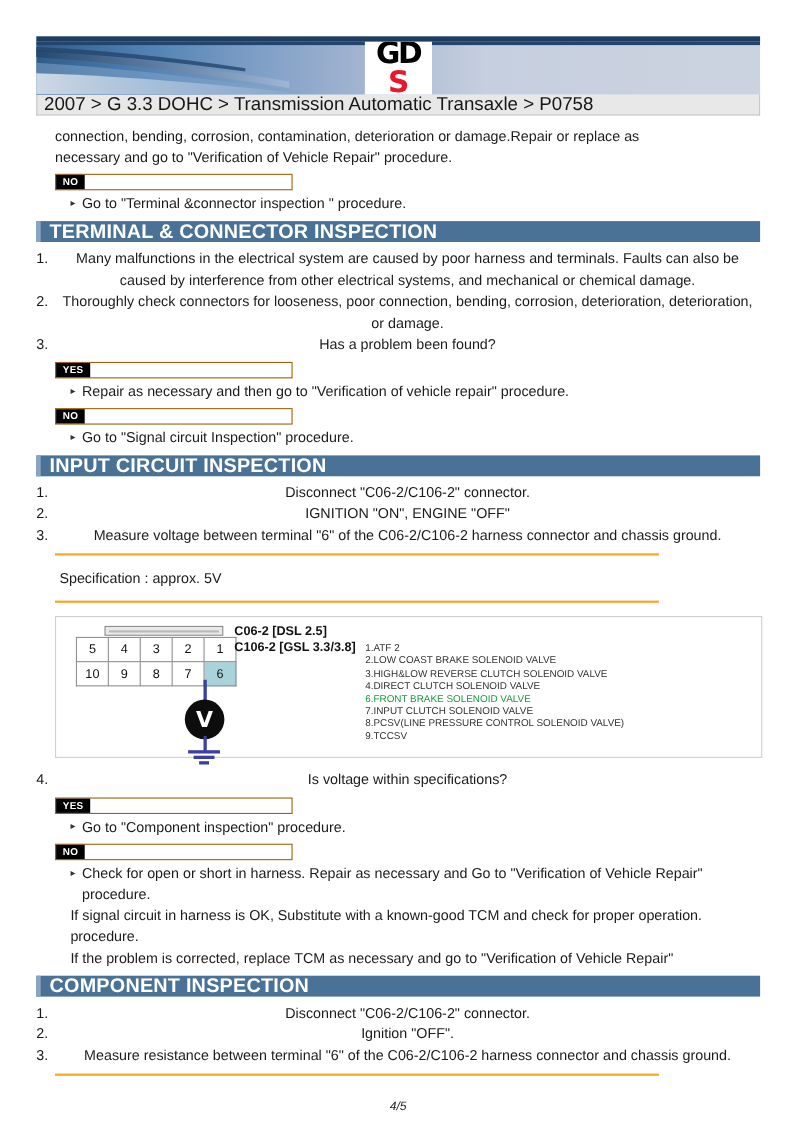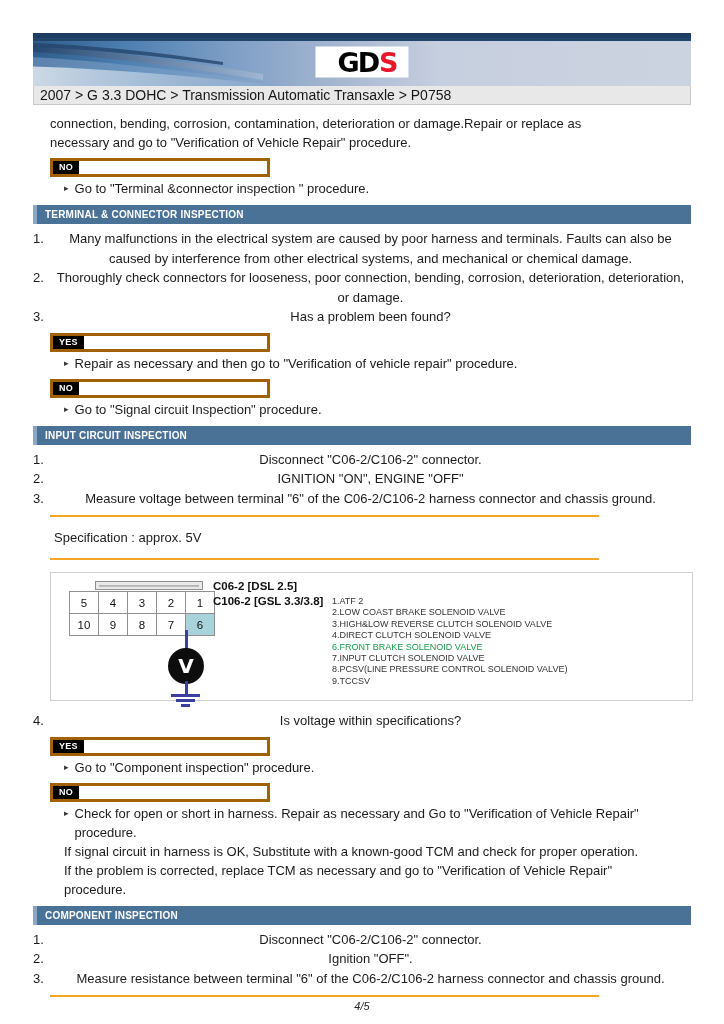--- a/index.html
+++ b/index.html
@@ -11,52 +11,52 @@
   .page{position:relative;width:724px;height:1024px;box-sizing:border-box;padding:0 33px;}
 
   
   .banner{position:relative;height:48px;margin-top:33px;overflow:hidden;
     background:linear-gradient(90deg,#2e5c8a 0%,#4d7fb0 14%,#7d9ec6 30%,#aab9d2 48%,#c6cfdf 62%,#ccd3e0 100%);
     border-top:5px solid #1d3e62;}
   .banner .bartop{position:absolute;top:0;left:0;right:0;height:3px;background:#24456b;}
   .swoosh{position:absolute;left:-20px;top:2px;width:330px;height:46px;overflow:hidden;}
   .swoosh svg{display:block;}
   .logo{position:absolute;left:50%;top:50%;transform:translate(-50%,-50%);
-    background:#ffffff;padding:2px 10px 2px 22px;display:flex;align-items:center;gap:0px;}
+    background:#ffffff;padding:2px 10px 2px 10px;display:flex;align-items:center;gap:0px;flex-direction:column;}
   .logo .gd{font-family:"DejaVu Sans",sans-serif;font-weight:bold;font-size:27px;
     color:#000000;letter-spacing:-2px;line-height:27px;}
   .logo .s{font-family:"DejaVu Sans",sans-serif;font-weight:bold;font-size:27px;
     color:#e8172a;line-height:27px;transform:skewX(-6px);margin-left:1px;}
 
   
   .crumb{height:18px;background:#e8e8e8;border:1px solid #c8c8c8;border-top:none;
-    font-size:14px;line-height:18px;padding-left:6px;color:#161616;white-space:nowrap;}
+    font-size:17px;line-height:18px;padding-left:6px;color:#161616;white-space:nowrap;}
 
   
   .content{padding-top:9px;}
   .para{font-size:13px;line-height:19px;margin:0 0 1px 17px;color:#1b1b1b;}
   .para.tight{margin-bottom:0;}
 
   
   .olist{margin:0;padding:0;list-style:none;}
   .olist li{display:flex;font-size:13px;line-height:19.5px;color:#1b1b1b;}
   .olist li .num{width:17px;flex:0 0 17px;text-align:left;}
   .olist li .txt{flex:1;text-align:center;}
 
   
   .ansbox{display:flex;align-items:stretch;width:214px;height:13px;margin:6px 0 2px 17px;
-    border:3px solid #a16207;background:#ffffff;}
+    border:1px solid #a16207;background:#ffffff;}
   .ansbox .chip{background:#000000;color:#ffffff;font-size:9px;font-weight:bold;
     line-height:13px;padding:0 6px;letter-spacing:.3px;}
   .arrowline{display:flex;align-items:flex-start;font-size:13px;line-height:19px;margin-left:31px;}
   .arrowline .tri{color:#333;font-size:9px;line-height:19px;margin-right:6px;}
 
   
   .sectionbar{height:19px;background:#4a7296;border-left:4px solid #8aa6c2;
-    color:#ffffff;font-size:10px;font-weight:bold;line-height:19px;
+    color:#ffffff;font-size:18px;font-weight:bold;line-height:19px;
     padding-left:8px;letter-spacing:.2px;margin:7px 0 5px 0;}
 
   
   .specwrap{margin:7px 0 0 17px;width:549px;}
   .rule{height:2px;background:#f5a623;}
   .spectext{font-size:13px;line-height:19px;padding:11px 0 11px 4px;color:#1b1b1b;}
 
   
   .diagram{margin:12px 0 0 17px;width:641px;height:127px;border:1px solid #cfcfcf;
     background:#ffffff;position:relative;}
@@ -257,22 +257,22 @@
     </div>
 
     <div class="ansbox">
       <span class="chip">NO</span>
     </div>
     <div class="arrowline">
       <span class="tri">▸</span>
       <span>Check for open or short in harness. Repair as necessary and Go to "Verification of Vehicle Repair" procedure.</span>
     </div>
     <div class="para tight" style="margin-left:31px;">If signal circuit in harness is OK, Substitute with a known-good TCM and check for proper operation.</div>
+    <div class="para" style="margin-left:31px;">procedure.</div>
     <div class="para tight" style="margin-left:31px;">If the problem is corrected, replace TCM as necessary and go to "Verification of Vehicle Repair"</div>
-    <div class="para" style="margin-left:31px;">procedure.</div>
 
     <div class="sectionbar">COMPONENT INSPECTION</div>
 
     <ul class="olist">
       <li>
         <span class="num">1.</span>
         <span class="txt">Disconnect "C06-2/C106-2" connector.</span>
       </li>
       <li>
         <span class="num">2.</span>

